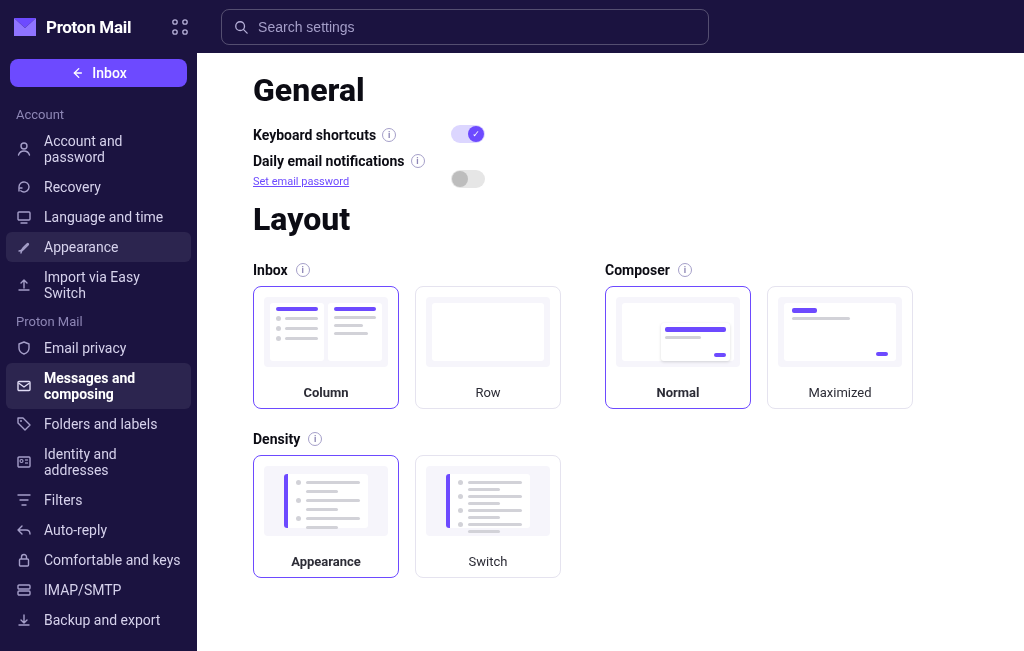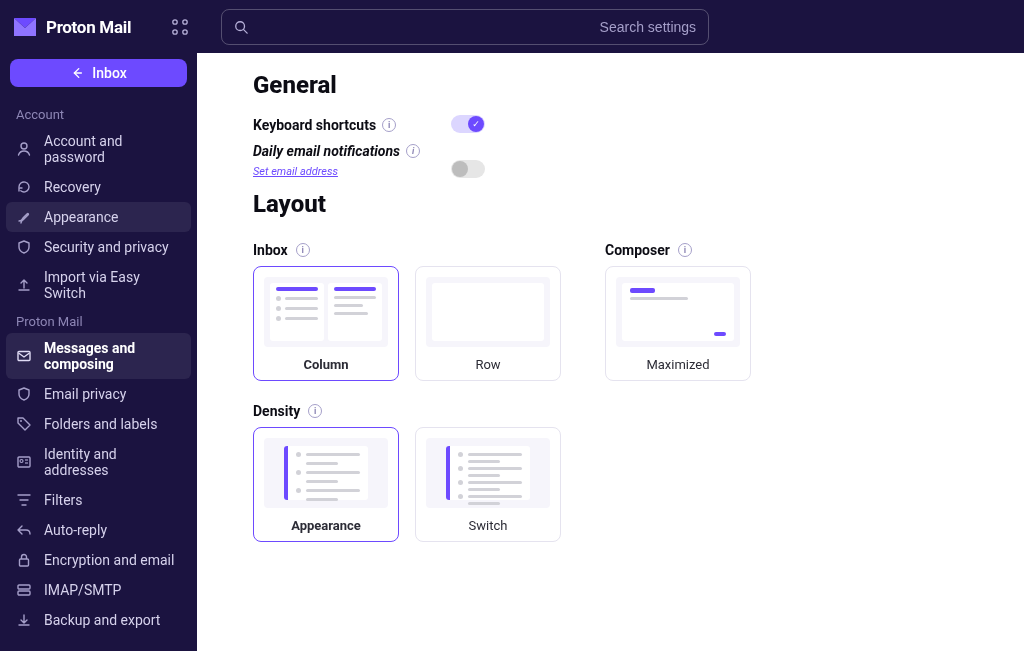--- a/index.html
+++ b/index.html
@@ -5,48 +5,48 @@
   * { margin: 0; padding: 0; box-sizing: border-box; }
   body { font-family: -apple-system, BlinkMacSystemFont, "Segoe UI", Roboto, sans-serif; background: #fff; color: #0c0c14; width: 1024px; height: 651px; overflow: hidden; }
   .app { display: flex; flex-direction: column; height: 100%; }
   .topbar { height: 53px; background: #1b1340; display: flex; align-items: center; padding: 0 8px; gap: 16px; }
   .brand { display: flex; align-items: center; gap: 8px; padding-left: 4px; }
   .brand-logo { width: 26px; height: 22px; }
   .brand-text { color: #fff; font-weight: 700; font-size: 17px; letter-spacing: -0.3px; }
   .apps-icon { display:flex; align-items:center; justify-content:center; color: #b6b0d8; margin-left: 24px; }
   .search-wrap { flex: 1; max-width: 488px; margin-left: 16px; }
   .search { display: flex; align-items: center; gap: 10px; background: transparent; border: 1px solid rgba(255,255,255,.25); border-radius: 8px; height: 36px; padding: 0 12px; color: #b6b0d8; }
-  .search input { flex:1; background: transparent; border: none; outline: none; color: #fff; font-size: 14px; text-align: right; }
+  .search input { flex:1; background: transparent; border: none; outline: none; color: #fff; font-size: 14px; }
   .search input::placeholder { color: #a59fc9; }
   .body { flex: 1; display: flex; min-height: 0; }
   .sidebar { width: 197px; background: #1b1340; color: #d6d2ec; display:flex; flex-direction:column; padding: 0 6px 16px; overflow-y:auto; }
   .inbox-btn { margin: 6px 4px 14px; height: 34px; border-radius: 8px; background: #6d4aff; color:#fff; display:flex; align-items:center; justify-content:center; gap:8px; font-size:14px; font-weight:500; cursor:pointer; }
   .section-label { font-size: 13px; color: #8d86b5; padding: 6px 10px 4px; }
   .nav-item { display:flex; align-items:center; gap:12px; padding: 7px 10px; border-radius: 6px; font-size: 14px; color:#d6d2ec; cursor:pointer; }
   .nav-item.active { background: rgba(255,255,255,.08); color:#fff; font-weight:700; }
   .nav-item.hovered { background: rgba(255,255,255,.08); }
   .nav-icon { width:16px; height:16px; flex:0 0 16px; color:#a59fc9; display:flex; align-items:center; justify-content:center; }
   .nav-item.active .nav-icon { color:#e0dcf5; }
   .content { flex:1; background:#fff; padding: 18px 56px 20px; overflow-y:auto; }
-  h2.section-title { font-size: 24px; font-weight: 800; margin-bottom: 16px; margin-top: 12px;}
+  h2.section-title { font-size: 32px; font-weight: 800; margin-bottom: 16px; margin-top: 12px;}
   h2.section-title.first { margin-top: 0; }
   .row { display:flex; align-items:flex-end; gap: 8px; margin-bottom: 10px; }
   .row .label { width: 190px; font-size: 14px; font-weight:700; display:flex; align-items:center; gap:6px; }
   .info-icon { width:14px; height:14px; border:1px solid #a59fc9; border-radius:50%; display:inline-flex; align-items:center; justify-content:center; font-size:9px; color:#8d86b5; font-weight:700; }
   .mini-link { display:block; font-size: 11px; color: #6d4aff; text-decoration: underline; font-weight:400; cursor:pointer; }
   .toggle { width: 34px; height: 18px; border-radius: 10px; position:relative; cursor:pointer; flex: 0 0 34px; }
   .toggle .knob { position:absolute; width:16px; height:16px; border-radius:50%; top:1px; transition: left .15s; display:flex; align-items:center; justify-content:center; }
   .toggle.on { background:#dcd6ff; }
   .toggle.on .knob { left:17px; background:#6d4aff; }
   .toggle.off { background:#e6e6e6; }
   .toggle.off .knob { left:1px; background:#bdbdbd; }
   .check { color:#fff; font-size:9px; line-height:1; }
   .sub-heading { font-size:14px; font-weight:700; color:#0c0c14; margin: 8px 0 8px; display:flex; align-items:center; gap:8px; }
   .cards-row { display:flex; gap: 16px; margin-bottom: 14px; }
-  .card { width: 146px; border:1px solid #e5e3ef; border-radius: 8px; padding: 10px 10px 8px; display:flex; flex-direction:column; align-items:center; gap:10px; cursor:pointer; background:#fff; }
+  .card { width: 146px; border:1px solid #e5e3ef; border-radius: 8px; padding: 10px 10px 8px; display:flex; flex-direction:column; align-items:center; gap:18px; cursor:pointer; background:#fff; }
   .card.selected { border-color:#6d4aff; }
   .card.selected .card-label { font-weight:700; }
   .card-label { font-size:13px; color:#2c2c36; }
   .preview { width: 100%; height: 70px; background:#f6f5fb; border-radius:4px; position:relative; overflow:hidden; }
   .layout-two { display:flex; margin-top:36px; gap: 40px; }
   .layout-col { width: 312px; }
   
   .pv-col { display:flex; height:100%; gap:4px; padding:6px; }
   .pv-col .pane { flex:1; background:#fff; border-radius:3px; display:flex; flex-direction:column; gap:5px; padding:4px 6px; }
   .pv-col .pane .bar1 { height:4px; background:#6d4aff; border-radius:2px; }
@@ -133,61 +133,62 @@
           </div>
           <div class="nav-item">
             <span class="nav-icon">
               <svg width="16" height="16" viewBox="0 0 16 16">
                 <path d="M3 8a5 5 0 1 1 1.8 3.8" fill="none" stroke="currentColor" stroke-width="1.4" stroke-linecap="round"></path>
                 <path d="M3 12v-3h3" fill="none" stroke="currentColor" stroke-width="1.4" stroke-linecap="round"></path>
               </svg>
             </span>
             <span>Recovery</span>
           </div>
+          <div class="nav-item">
+            <span class="nav-icon">
+              <svg width="16" height="16" viewBox="0 0 16 16">
+                <rect x="2" y="3" width="12" height="8" rx="1" fill="none" stroke="currentColor" stroke-width="1.4"></rect>
+                <line x1="5" y1="14" x2="11" y2="14" stroke="currentColor" stroke-width="1.4" stroke-linecap="round"></line>
+              </svg>
+            </span>
+            <span>Language and time</span>
+          </div>
           <div class="nav-item hovered">
             <span class="nav-icon">
               <svg width="16" height="16" viewBox="0 0 16 16">
                 <path d="M3 12c2 0 3-1 4-3l4-4c1-1 2 0 1 1l-4 4c-2 1-3 2-3 4" fill="none" stroke="currentColor" stroke-width="1.4" stroke-linecap="round"></path>
               </svg>
             </span>
             <span>Appearance</span>
           </div>
           <div class="nav-item">
             <span class="nav-icon">
               <svg width="16" height="16" viewBox="0 0 16 16">
+                <path d="M8 11V3M5 6l3-3 3 3M3 13h10" fill="none" stroke="currentColor" stroke-width="1.4" stroke-linecap="round" stroke-linejoin="round"></path>
+              </svg>
+            </span>
+            <span>Import via Easy Switch</span>
+          </div>
+          <div class="section-label">Proton Mail</div>
+          <div class="nav-item">
+            <span class="nav-icon">
+              <svg width="16" height="16" viewBox="0 0 16 16">
                 <path d="M8 2l5 2v4c0 3-2 5-5 6-3-1-5-3-5-6V4z" fill="none" stroke="currentColor" stroke-width="1.4" stroke-linejoin="round"></path>
               </svg>
             </span>
-            <span>Security and privacy</span>
-          </div>
-          <div class="nav-item">
-            <span class="nav-icon">
-              <svg width="16" height="16" viewBox="0 0 16 16">
-                <path d="M8 11V3M5 6l3-3 3 3M3 13h10" fill="none" stroke="currentColor" stroke-width="1.4" stroke-linecap="round" stroke-linejoin="round"></path>
-              </svg>
-            </span>
-            <span>Import via Easy Switch</span>
-          </div>
-          <div class="section-label">Proton Mail</div>
+            <span>Email privacy</span>
+          </div>
           <div class="nav-item active">
             <span class="nav-icon">
               <svg width="16" height="16" viewBox="0 0 16 16">
                 <rect x="2" y="3.5" width="12" height="9" rx="1" fill="none" stroke="currentColor" stroke-width="1.4"></rect>
                 <path d="M2.5 5l5.5 4 5.5-4" fill="none" stroke="currentColor" stroke-width="1.4"></path>
               </svg>
             </span>
             <span>Messages and composing</span>
-          </div>
-          <div class="nav-item">
-            <span class="nav-icon">
-              <svg width="16" height="16" viewBox="0 0 16 16">
-                <path d="M8 2l5 2v4c0 3-2 5-5 6-3-1-5-3-5-6V4z" fill="none" stroke="currentColor" stroke-width="1.4" stroke-linejoin="round"></path>
-              </svg>
-            </span>
-            <span>Email privacy</span>
           </div>
           <div class="nav-item">
             <span class="nav-icon">
               <svg width="16" height="16" viewBox="0 0 16 16">
                 <path d="M2 7V2h5l7 7-5 5z" fill="none" stroke="currentColor" stroke-width="1.4" stroke-linejoin="round"></path>
                 <circle cx="5" cy="5" r="1" fill="currentColor"></circle>
               </svg>
             </span>
             <span>Folders and labels</span>
           </div>
@@ -218,21 +219,21 @@
             </span>
             <span>Auto-reply</span>
           </div>
           <div class="nav-item">
             <span class="nav-icon">
               <svg width="16" height="16" viewBox="0 0 16 16">
                 <rect x="3.5" y="7" width="9" height="7" rx="1" fill="none" stroke="currentColor" stroke-width="1.4"></rect>
                 <path d="M5.5 7V5a2.5 2.5 0 0 1 5 0v2" fill="none" stroke="currentColor" stroke-width="1.4"></path>
               </svg>
             </span>
-            <span>Encryption and email</span>
+            <span>Comfortable and keys</span>
           </div>
           <div class="nav-item">
             <span class="nav-icon">
               <svg width="16" height="16" viewBox="0 0 16 16">
                 <rect x="2" y="3" width="12" height="4" rx="1" fill="none" stroke="currentColor" stroke-width="1.4"></rect>
                 <rect x="2" y="9" width="12" height="4" rx="1" fill="none" stroke="currentColor" stroke-width="1.4"></rect>
               </svg>
             </span>
             <span>IMAP/SMTP</span>
           </div>
@@ -256,26 +257,26 @@
           <span class="info-icon">i</span>
         </div>
         <div id="toggle-kb" class="toggle on">
           <div class="knob">
               <span class="check">✓</span>
             </div>
         </div>
       </div>
 
       <div class="row">
-        <div class="label" style="flex-direction:column; align-items:flex-start;font-style:italic;">
+        <div class="label" style="flex-direction:column; align-items:flex-start;">
           <div style="display:flex; align-items:center; gap:6px;">
             <span>Daily email notifications</span>
             <span class="info-icon">i</span>
           </div>
-          <a class="mini-link">Set email address</a>
+          <a class="mini-link">Set email password</a>
         </div>
         <div id="toggle-daily" class="toggle off">
           <div class="knob"></div>
         </div>
       </div>
 
       <h2 class="section-title">Layout</h2>
 
       <div class="layout-two" style="margin-top:0;">
         <div class="layout-col">
@@ -335,20 +336,33 @@
                 <div class="card-label">Row</div>
               </div>
             </div>
         </div>
         <div class="layout-col">
           <div class="sub-heading">
             <span>Composer</span>
             <span class="info-icon">i</span>
           </div>
           <div class="cards-row" id="composer-cards">
+              <div class="card selected">
+                <div class="preview">
+                  <div class="pv-comp-normal">
+                    <div class="bg"></div>
+                    <div class="pop">
+                      <div class="top"></div>
+                      <div class="l"></div>
+                      <div class="bt"></div>
+                    </div>
+                  </div>
+                </div>
+                <div class="card-label">Normal</div>
+              </div>
               <div class="card">
                 <div class="preview">
                   <div class="pv-comp-max">
                     <div class="pop">
                       <div class="top"></div>
                       <div class="l"></div>
                       <div class="bt"></div>
                     </div>
                   </div>
                 </div>

